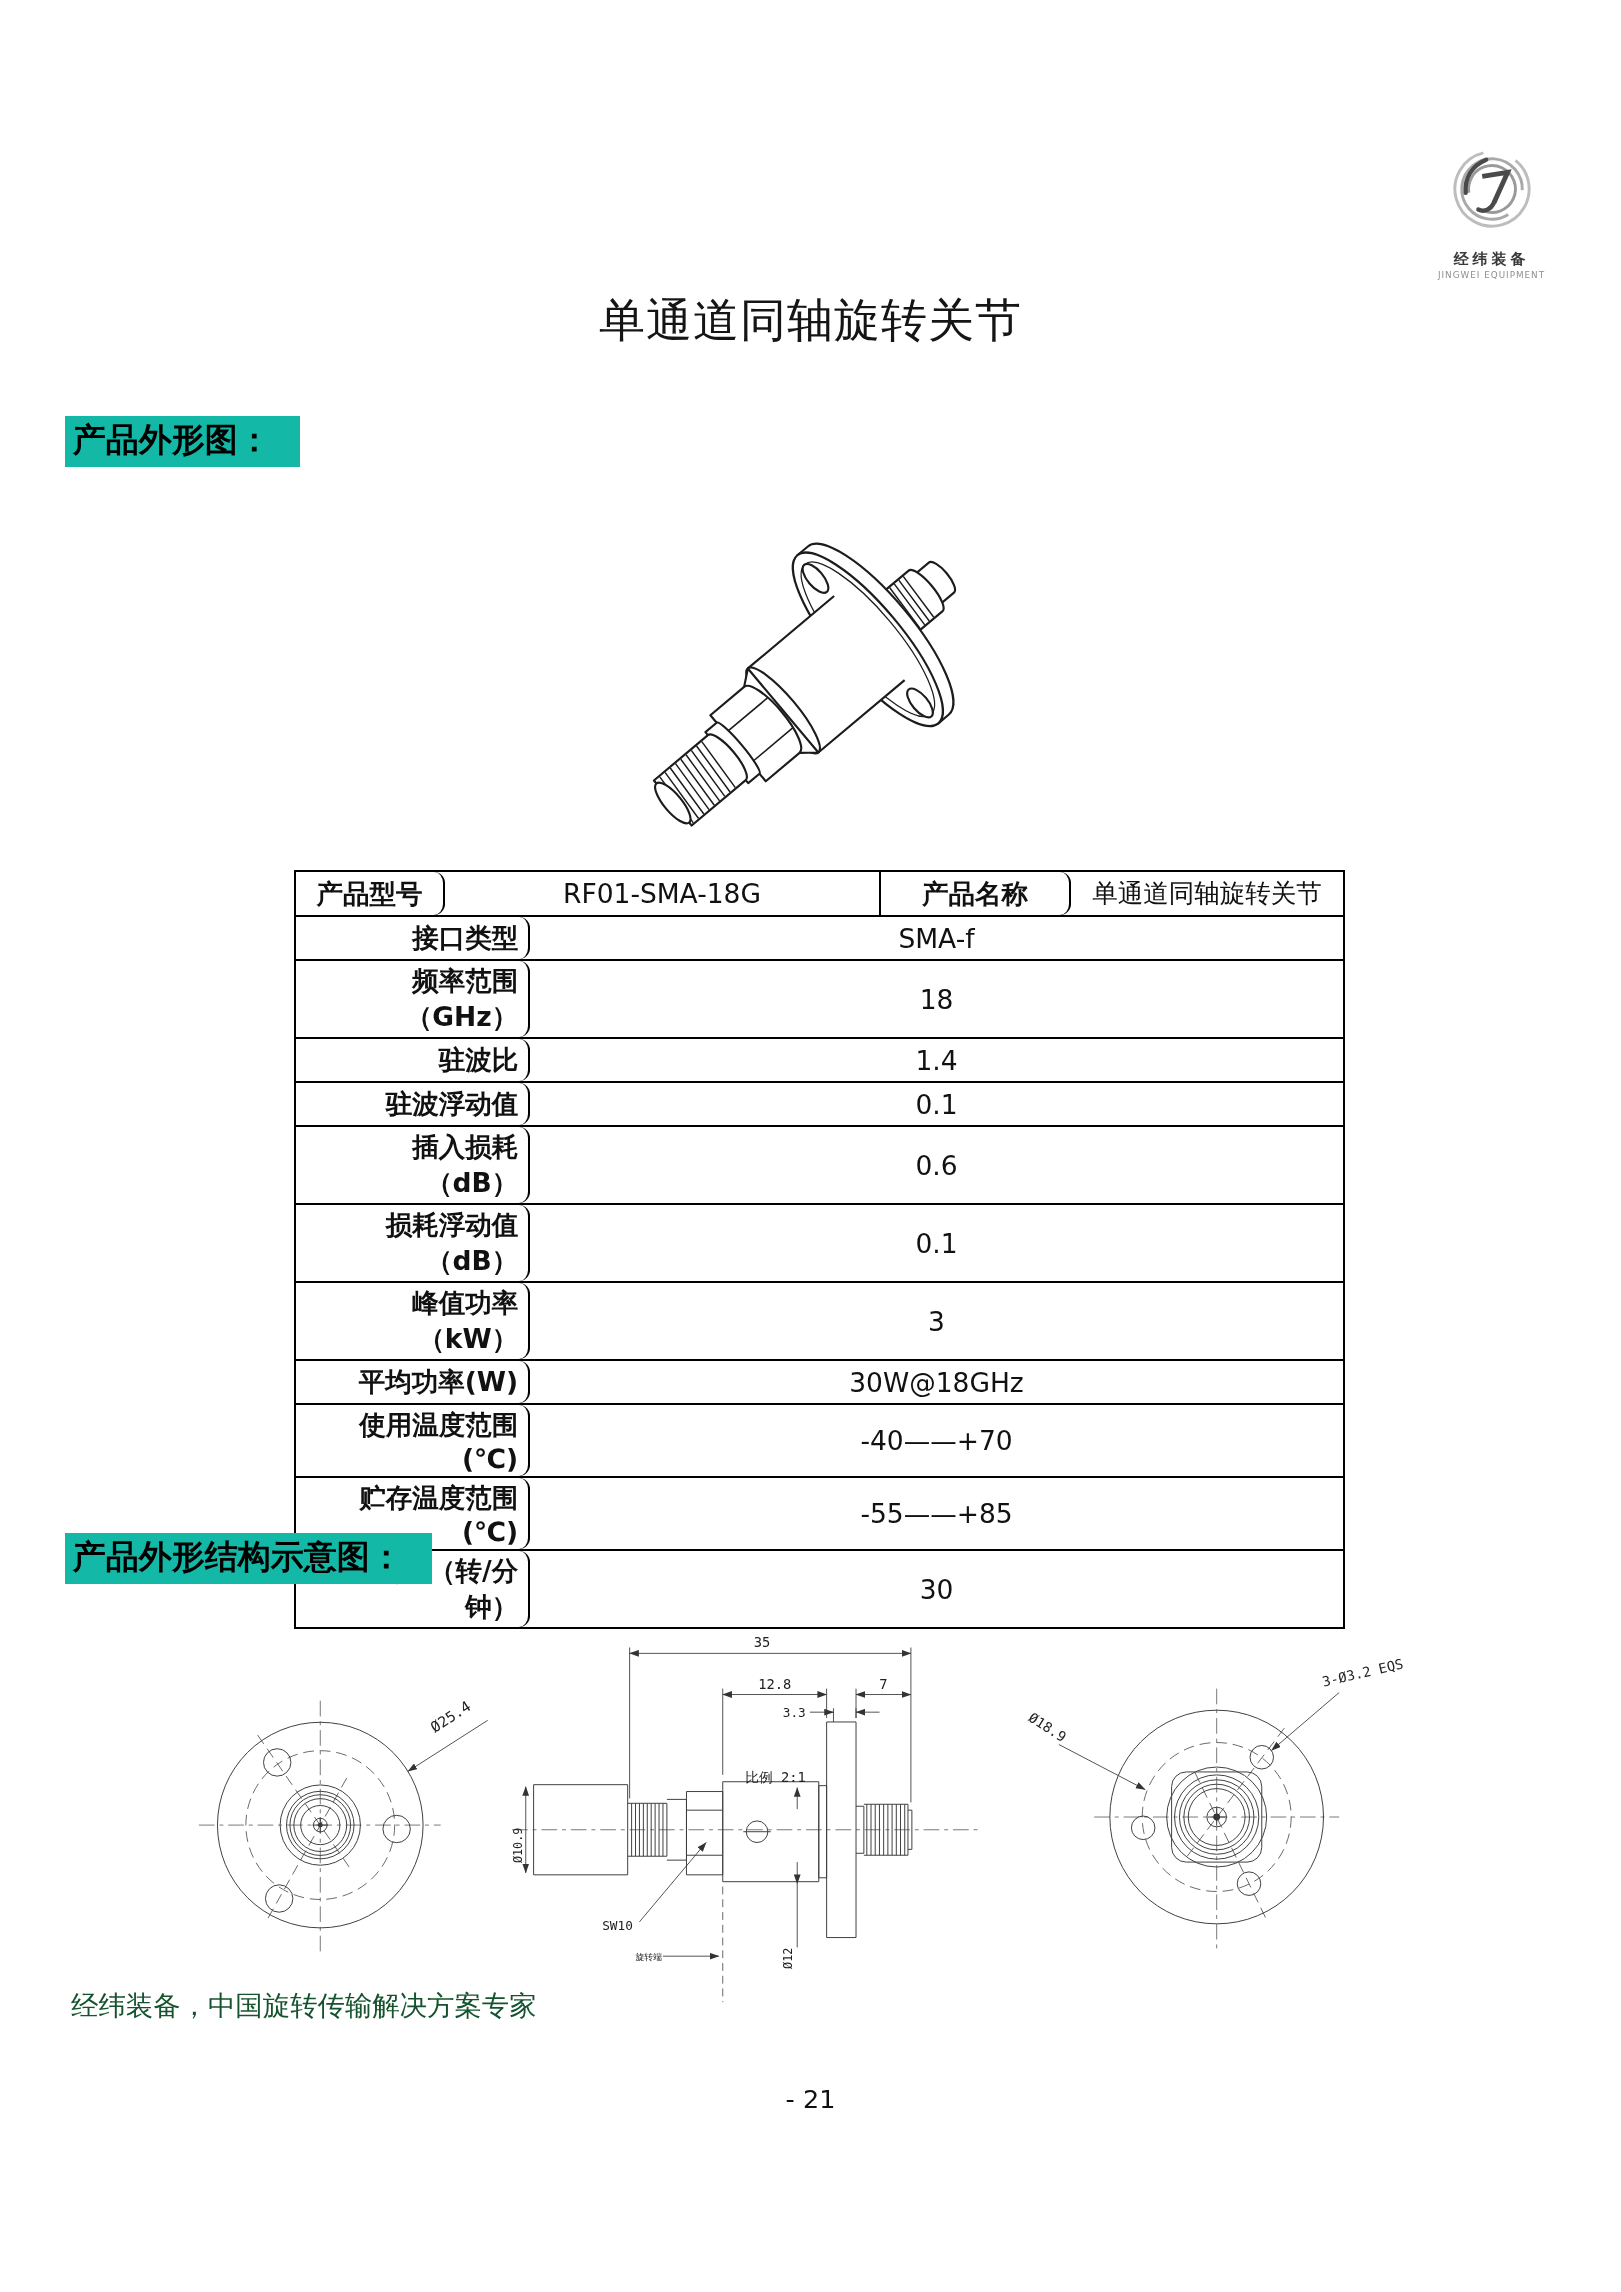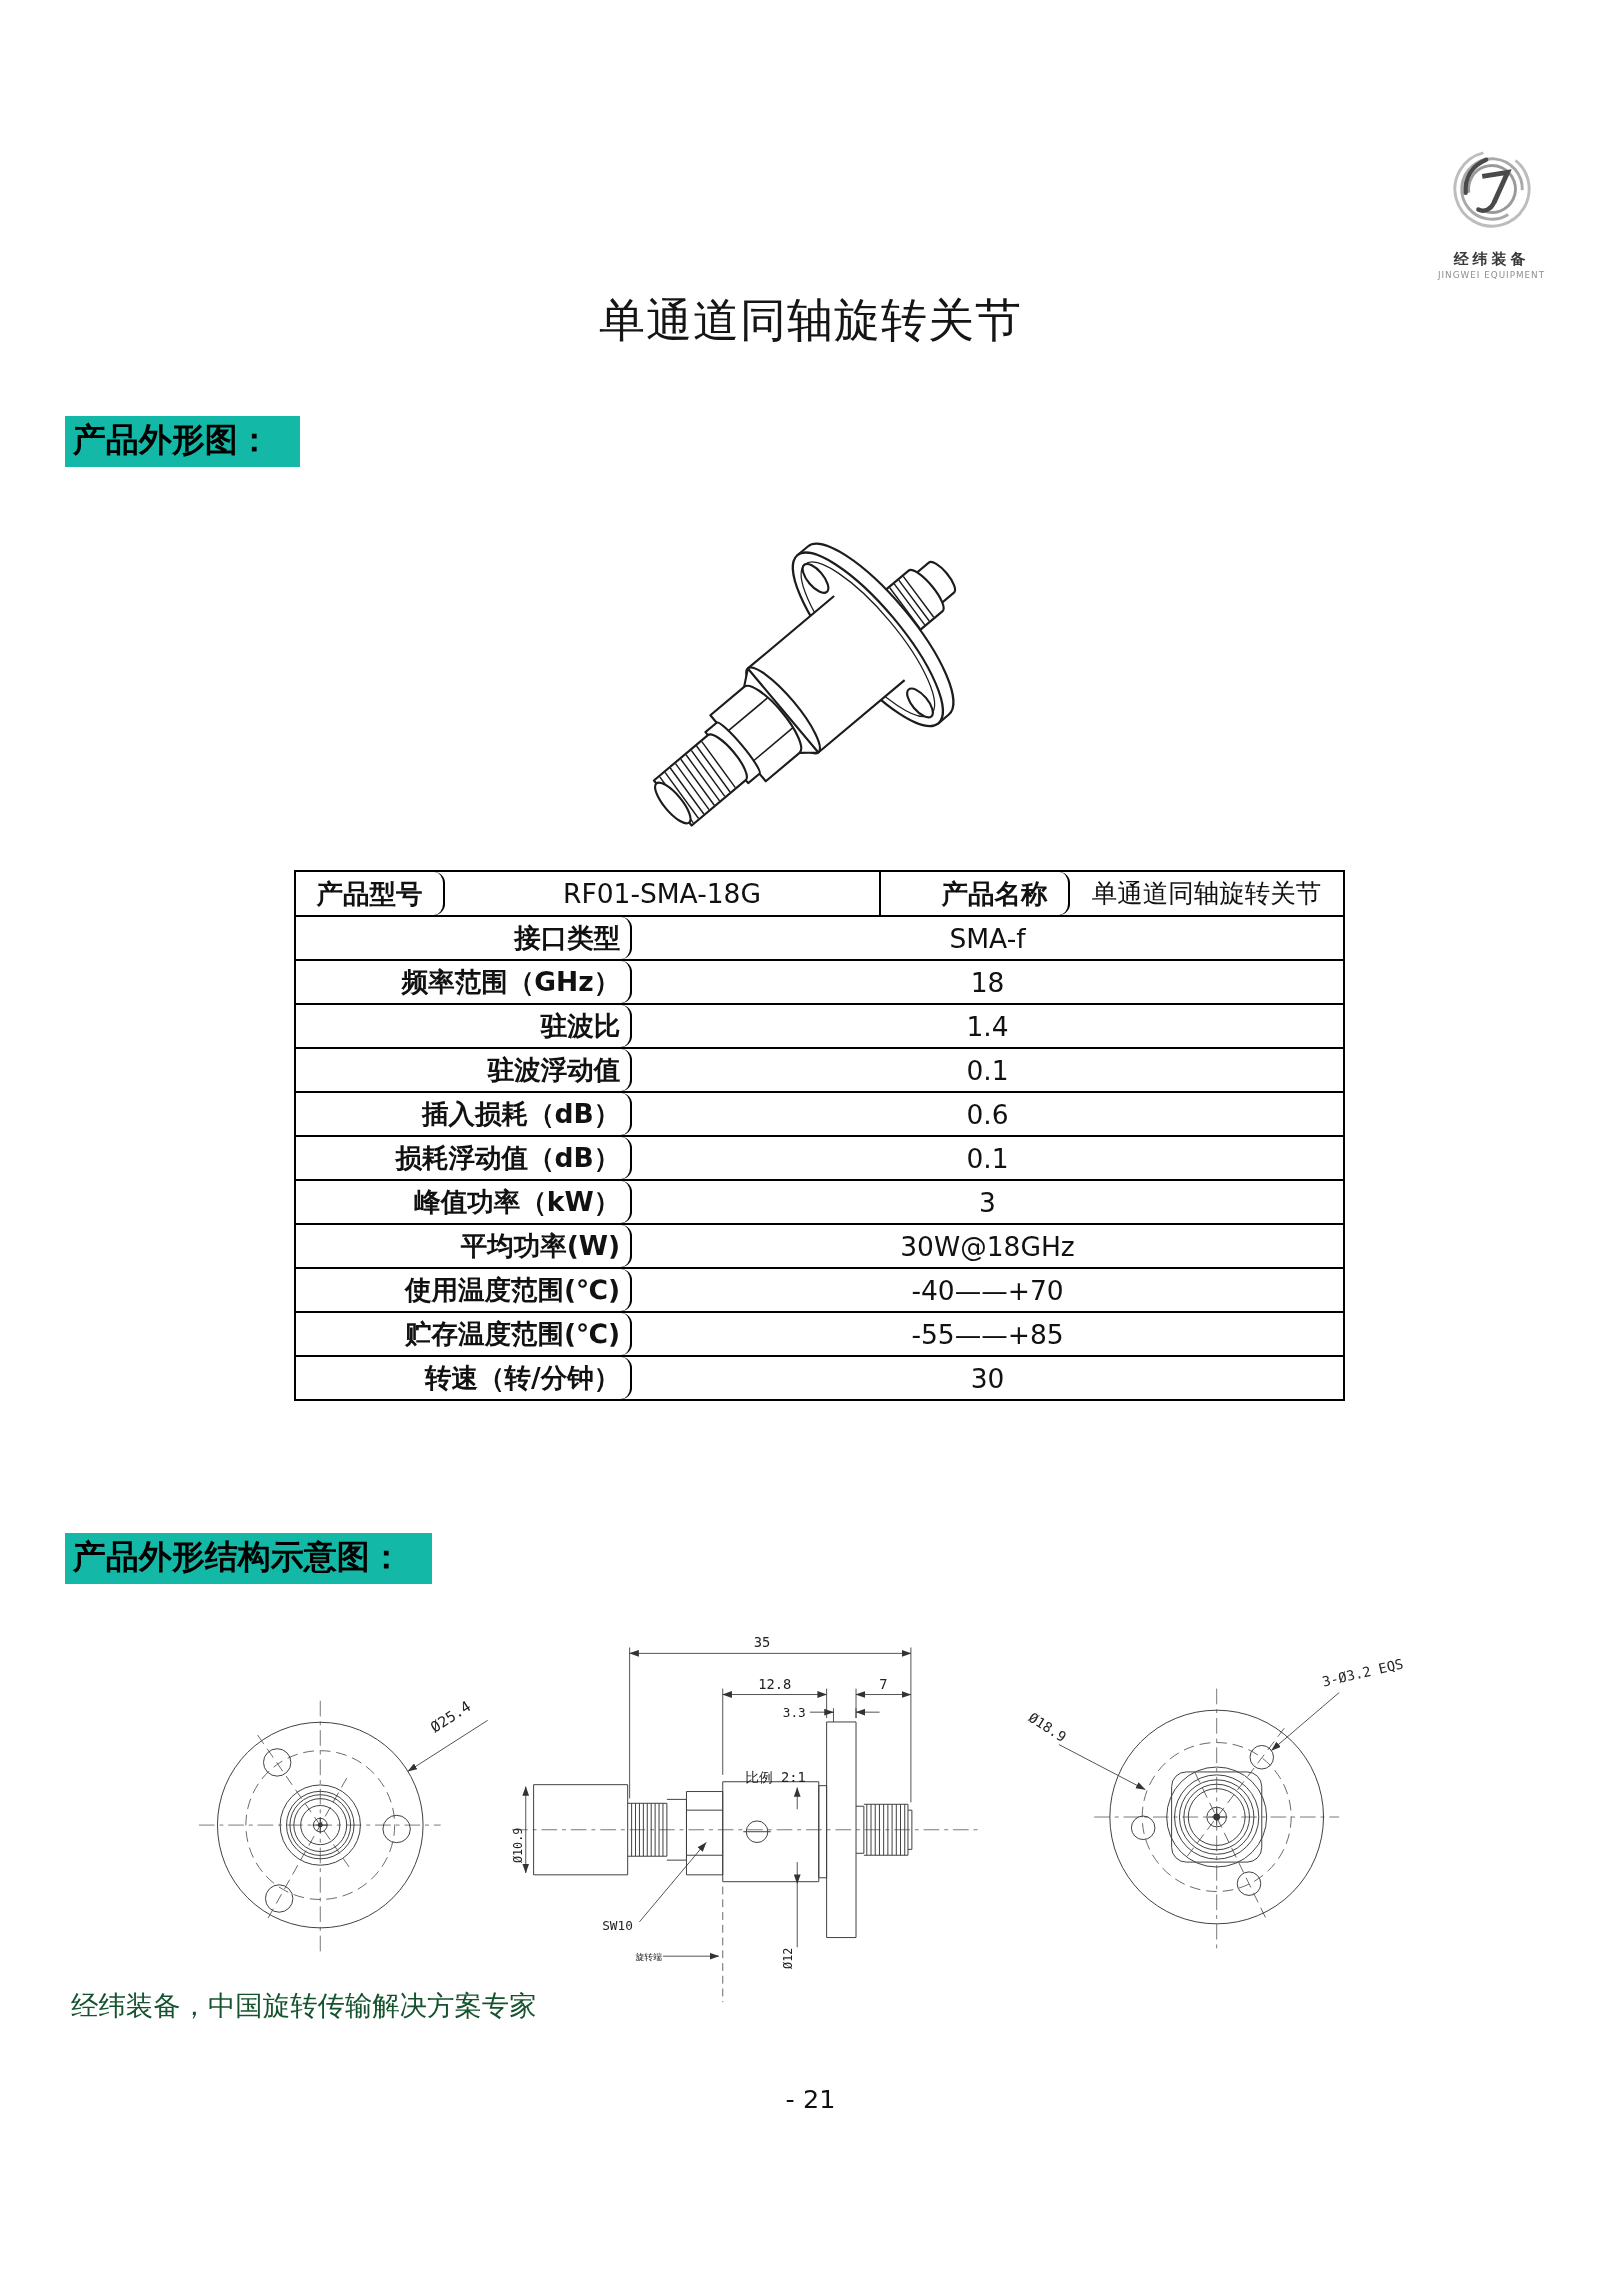--- a/index.html
+++ b/index.html
@@ -26,23 +26,23 @@
   .spec .tr{display:flex;border-bottom:2px solid #000;}
   .spec .tr:last-child{border-bottom:none;}
   .spec .td{box-sizing:border-box;border-right:2px solid #000;display:flex;align-items:center;justify-content:center;
     min-height:42px;font-size:26.5px;padding:2px 5.9px;}
   .spec .td:last-child{border-right:none;}
   .spec .hrow .td{min-height:43px;}
   .spec .lab{font-weight:bold;justify-content:flex-end;text-align:right;padding-right:9.8px;border-radius:11px;}
   .spec .val{justify-content:center;text-align:center;font-weight:400;}
   .spec .c1{width:149px;flex:none;}
   .spec .c2{width:436px;flex:none;}
-  .spec .c3{width:149px;flex:none;margin-left:40px;}
+  .spec .c3{width:190px;flex:none;}
   .spec .c4{flex:1;}
-  .spec .b1{width:336px;flex:none;padding-left:28px;}
+  .spec .b1{width:234px;flex:none;padding-left:28px;}
   .spec .b2{flex:1;}
   .serif{font-family:"Liberation Serif","DejaVu Serif",serif;}
   
   .dwg{position:absolute;}
   svg text{font-family:"DejaVu Sans Mono","Liberation Mono",monospace;fill:#222;}
   .thin{stroke:#3c3c3c;stroke-width:1;fill:none;}
   .dim{stroke:#3c3c3c;stroke-width:0.9;fill:none;}
   .cl{stroke:#555;stroke-width:0.8;fill:none;stroke-dasharray:16 5 4 5;}
   .dsh{stroke:#555;stroke-width:0.9;fill:none;stroke-dasharray:11 6;}
   

